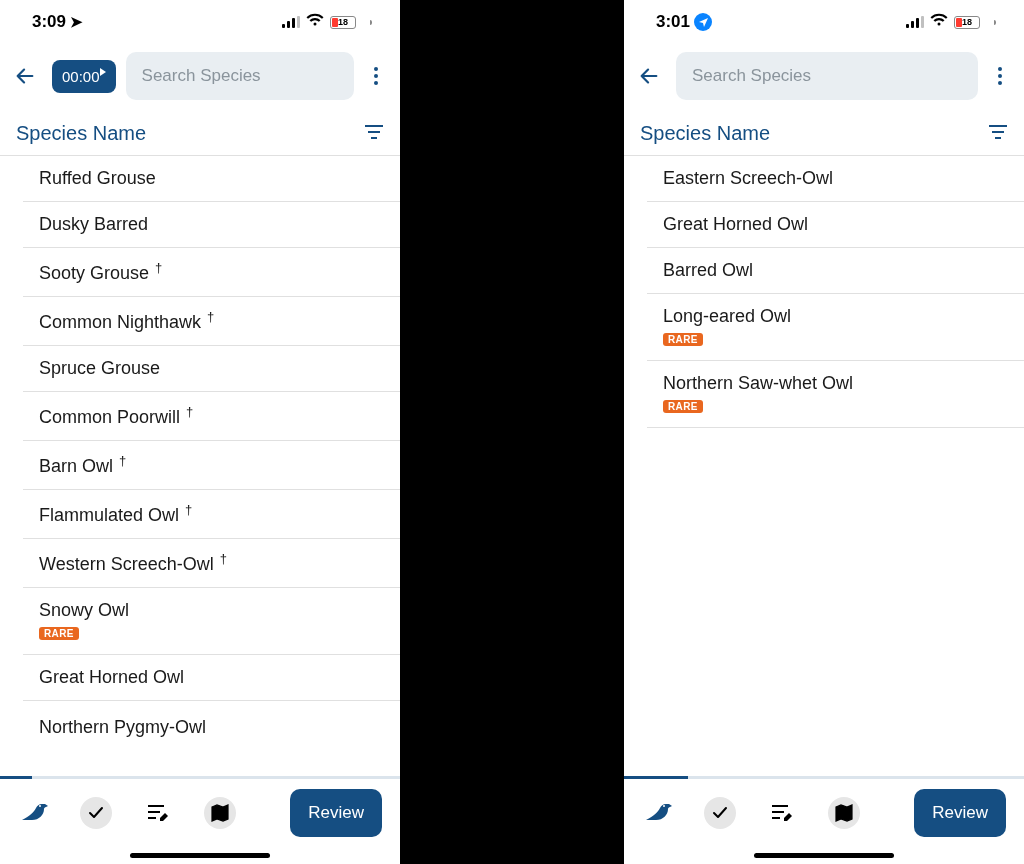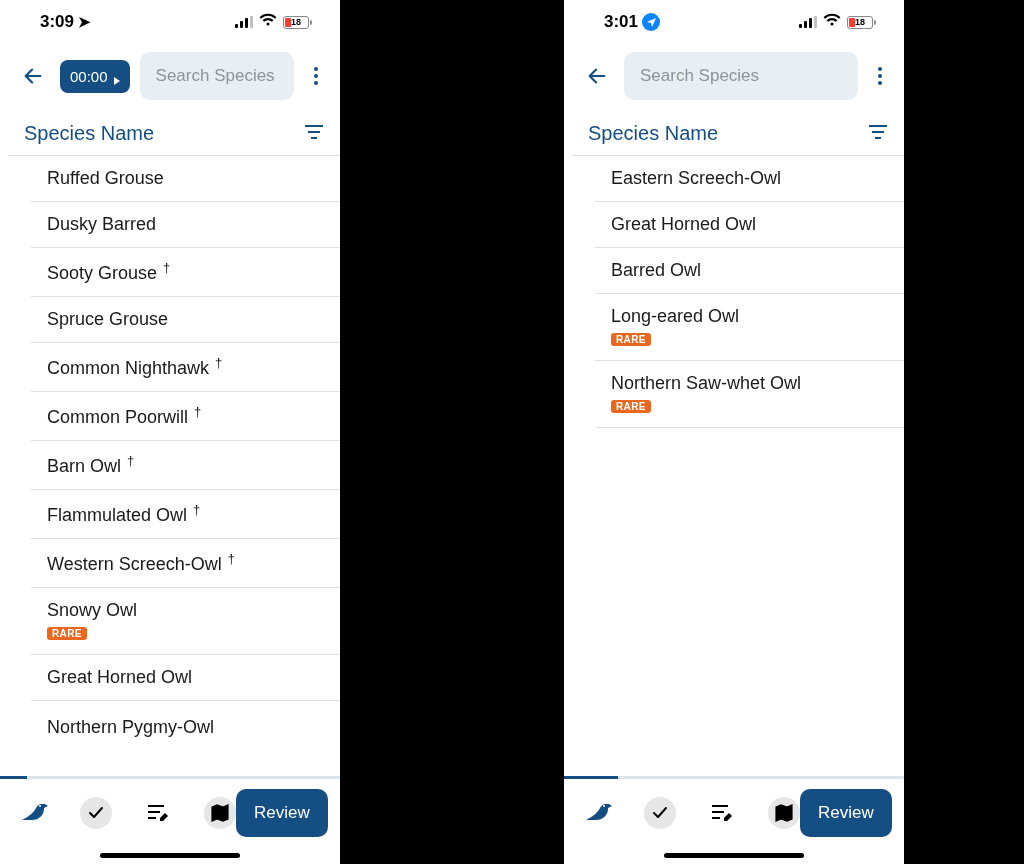--- a/index.html
+++ b/index.html
@@ -10,42 +10,42 @@
     --bg: #ffffff;
     --search-bg: #e9eef2;
     --divider: #e0e0e0;
     --rare-bg: #e9671f;
   }
   * { box-sizing: border-box; }
   html, body { margin:0; padding:0; height:100%; font-family: -apple-system, Helvetica Neue, Arial, sans-serif; }
   body { background:#000; display:flex; justify-content:center; }
   .stage { width:1024px; height:864px; background:#000; display:flex; }
   .gap { width:224px; background:#000; }
-  .phone { width:340px; height:864px; background:var(--bg); position:relative; display:flex; flex-direction:column; overflow:hidden;padding-left:8px; }
+  .phone { width:400px; height:864px; background:var(--bg); position:relative; display:flex; flex-direction:column; overflow:hidden; }
 
   
   .status { height:44px; display:flex; align-items:center; justify-content:space-between; padding:0 28px 0 32px; font-weight:600; font-size:17px; }
   .status .left { display:flex; align-items:center; gap:4px; }
   .status .right { display:flex; align-items:center; gap:6px; }
   .loc-arrow { font-size:15px; }
   .loc-badge { width:18px; height:18px; border-radius:50%; background:#0a84ff; display:flex; align-items:center; justify-content:center; color:#fff; }
   .sig { display:flex; align-items:flex-end; gap:2px; height:12px; }
   .sig span { width:3px; background:#000; border-radius:1px; }
   .sig span:nth-child(1){height:4px;} .sig span:nth-child(2){height:7px;} .sig span:nth-child(3){height:10px;} .sig span:nth-child(4){height:12px; background:#c0c0c0;}
   .wifi { font-size:16px; }
-  .batt { display:flex; align-items:center; }
+  .batt { display:flex; align-items:center;gap:13px; }
   .batt-body { width:26px; height:13px; border:1px solid #888; border-radius:3px; position:relative; }
   .batt-fill { position:absolute; left:1px; top:1px; bottom:1px; width:6px; background:#ff3b30; border-radius:1px; }
   .batt-num { position:absolute; left:0; right:0; top:0; bottom:0; font-size:9px; font-weight:600; display:flex; align-items:center; justify-content:center; color:#000; }
   .batt-tip { width:2px; height:5px; background:#888; border-radius:0 2px 2px 0; margin-left:1px; }
 
   
   .toolbar { display:flex; align-items:center; gap:10px; padding:8px 12px 12px 8px; }
   .icon-btn { background:none; border:none; padding:6px; display:flex; align-items:center; justify-content:center; cursor:pointer; color:var(--brand); }
-  .timer-pill { background:var(--brand); color:#fff; border-radius:8px; padding:8px 10px; display:flex; align-items:flex-end; gap:6px; font-size:15px; font-weight:500; }
+  .timer-pill { background:var(--brand); color:#fff; border-radius:8px; padding:8px 10px; display:flex; align-items:flex-start; font-size:15px; font-weight:500; }
   .timer-pill .tri { width:0; height:0; border-left:6px solid #fff; border-top:4px solid transparent; border-bottom:4px solid transparent; }
   .search { flex:1; background:var(--search-bg); border-radius:10px; height:48px; display:flex; align-items:center; padding:0 16px; color:#8a949c; font-size:17px; }
   .kebab { display:flex; flex-direction:column; gap:3px; padding:6px 10px; }
   .kebab span { width:4px; height:4px; background:var(--brand); border-radius:50%; }
 
   
   .sort-header { display:flex; align-items:center; justify-content:space-between; padding:10px 16px; border-bottom:1px solid var(--divider); }
   .sort-header .label { color:var(--brand); font-weight:400; font-size:20px; }
   .filter-icon { color:var(--brand); }
 
@@ -129,22 +129,22 @@
         <svg width="20" height="18" viewBox="0 0 20 18">
             <path fill="currentColor" d="M1 2h18v2H1zM4 8h12v2H4zM7 14h6v2H7z"></path>
           </svg>
       </span>
     </div>
 
     <div class="list" id="left-list">
         <div class="row"><span class="name">Ruffed Grouse</span></div>
         <div class="row"><span class="name">Dusky Barred</span></div>
         <div class="row"><span class="name">Sooty Grouse</span><span class="sup">†</span></div>
+        <div class="row"><span class="name">Common Nighthawk</span><span class="sup">†</span></div>
         <div class="row"><span class="name">Spruce Grouse</span></div>
-        <div class="row"><span class="name">Common Nighthawk</span><span class="sup">†</span></div>
         <div class="row"><span class="name">Common Poorwill</span><span class="sup">†</span></div>
         <div class="row"><span class="name">Barn Owl</span><span class="sup">†</span></div>
         <div class="row"><span class="name">Flammulated Owl</span><span class="sup">†</span></div>
         <div class="row"><span class="name">Western Screech-Owl</span><span class="sup">†</span></div>
         <div class="row"><span class="name">Snowy Owl</span><br><span class="rare">RARE</span></div>
         <div class="row"><span class="name">Great Horned Owl</span></div>
         <div class="row cut">
           <span class="name">Northern Pygmy-Owl</span>
         </div>
       </div>

